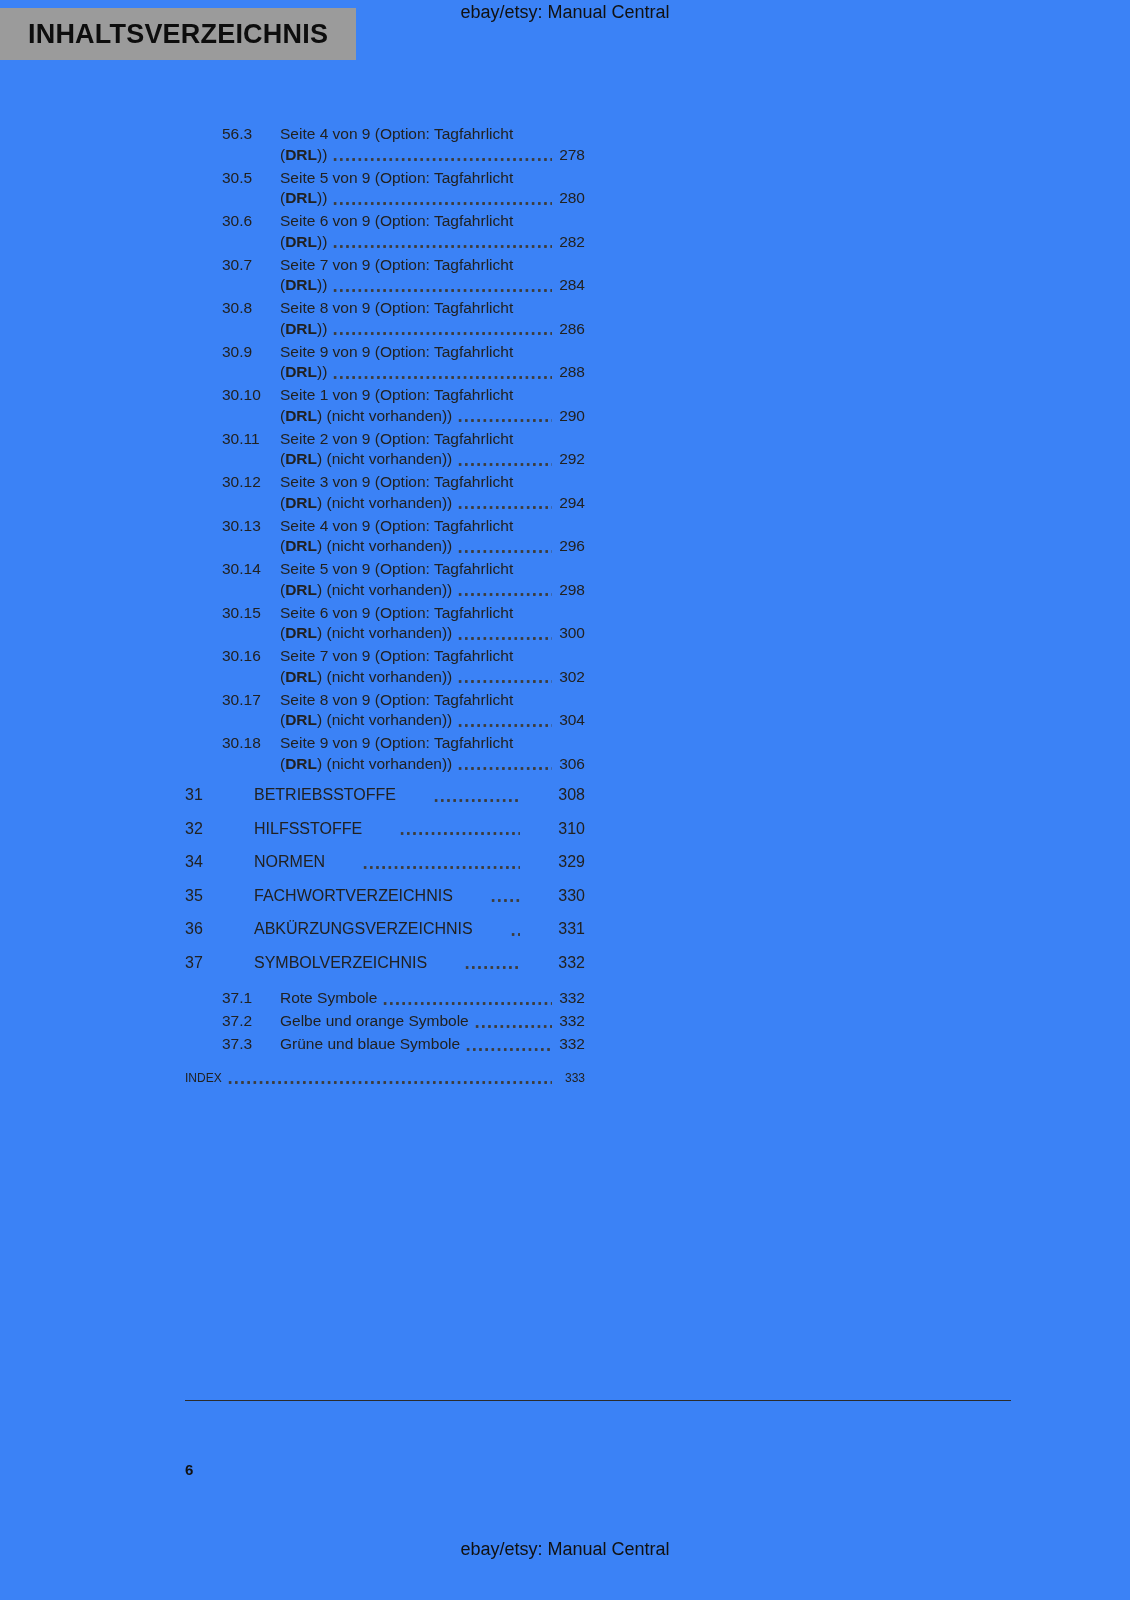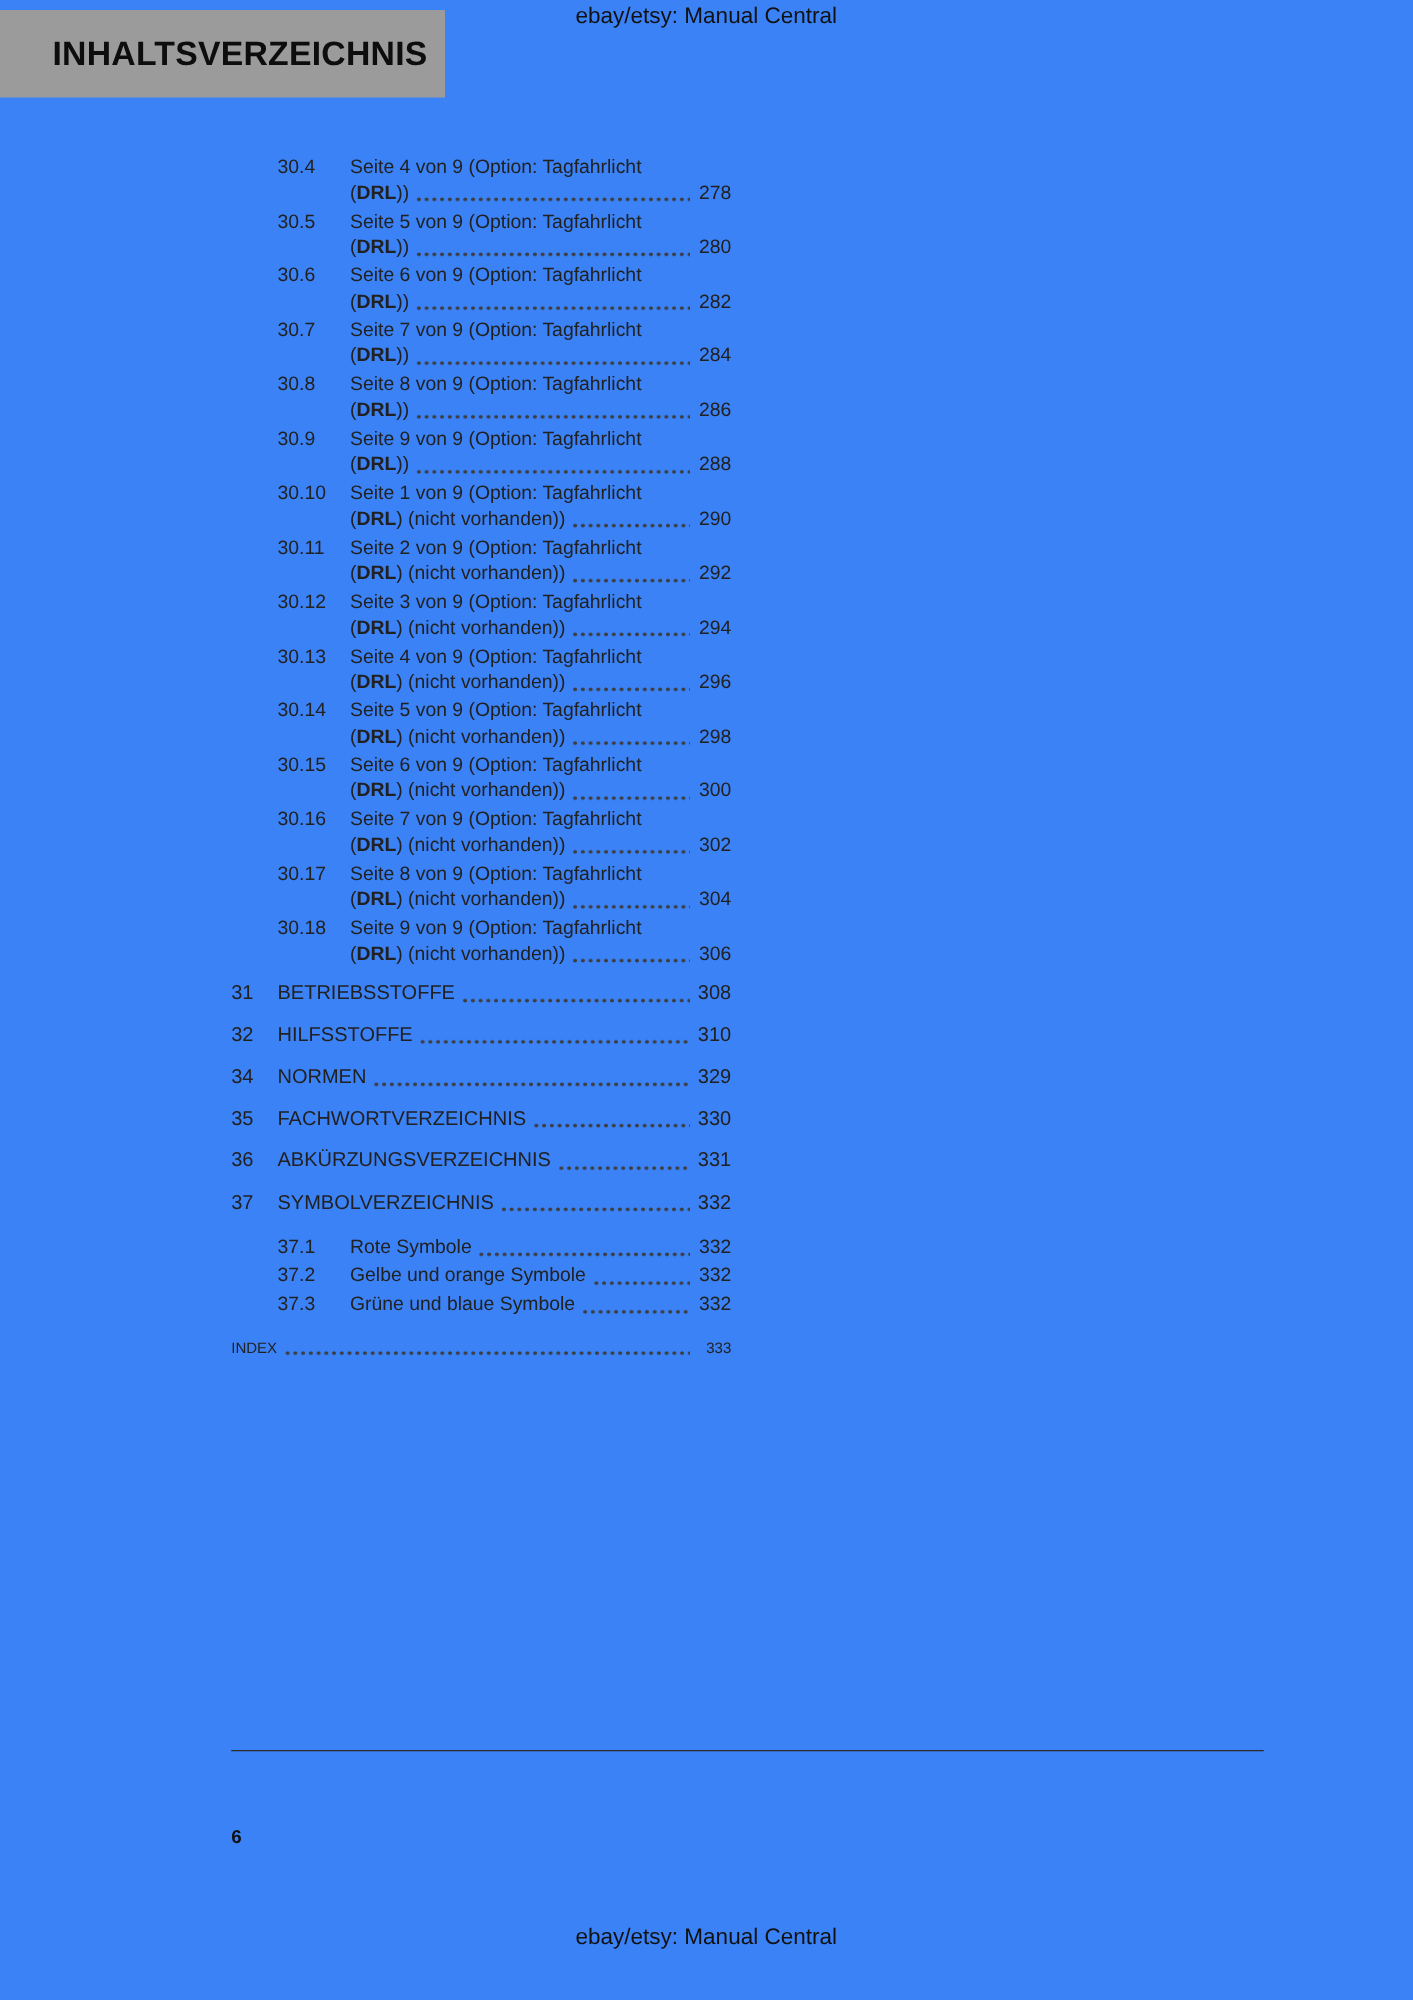--- a/index.html
+++ b/index.html
@@ -24,25 +24,24 @@
     width: 100%;
     text-align: center;
     font-size: 18px;
     color: #111111;
   }
   .banner {
     position: absolute;
     top: 8px;
     left: 0;
     width: 356px;
-    height: 70px;
+    height: 52px;
     background: #9b9b9b;
     display: flex;
     align-items: center;
-    justify-content: center;
   }
   .banner span {
     padding-left: 28px;
     font-size: 27px;
     font-weight: 700;
     color: #0d0d0d;
     letter-spacing: 0.2px;
   }
   .toc {
     position: absolute;
@@ -88,20 +87,21 @@
   }
   
   .chapters {
     margin-top: 11px;
     font-size: 16px;
   }
   .ch-row {
     display: flex;
     align-items: baseline;
     margin-bottom: 13px;
+    gap: 32px;
   }
   .ch-row .cnum {
     width: 37px;
     flex-shrink: 0;
   }
   
   .sub37 {
     margin-top: 15px;
   }
   .s37-row {
@@ -155,21 +155,21 @@
 
   <div class="banner">
     <span>INHALTSVERZEICHNIS</span>
   </div>
 
   <div class="toc">
 
     <div class="sub-list">
 
         <div class="sub-row">
-          <span class="snum">30.4</span>
+          <span class="snum">56.3</span>
           <span class="sbody">
             <span class="line1">Seite 4 von 9 (Option: Tagfahrlicht</span>
             <span class="line2">
               <span class="l2text"><span>(</span><b>DRL</b><span>))</span></span>
               <span class="dots"></span>
               <span class="pg">278</span>
             </span>
           </span>
         </div>
 

